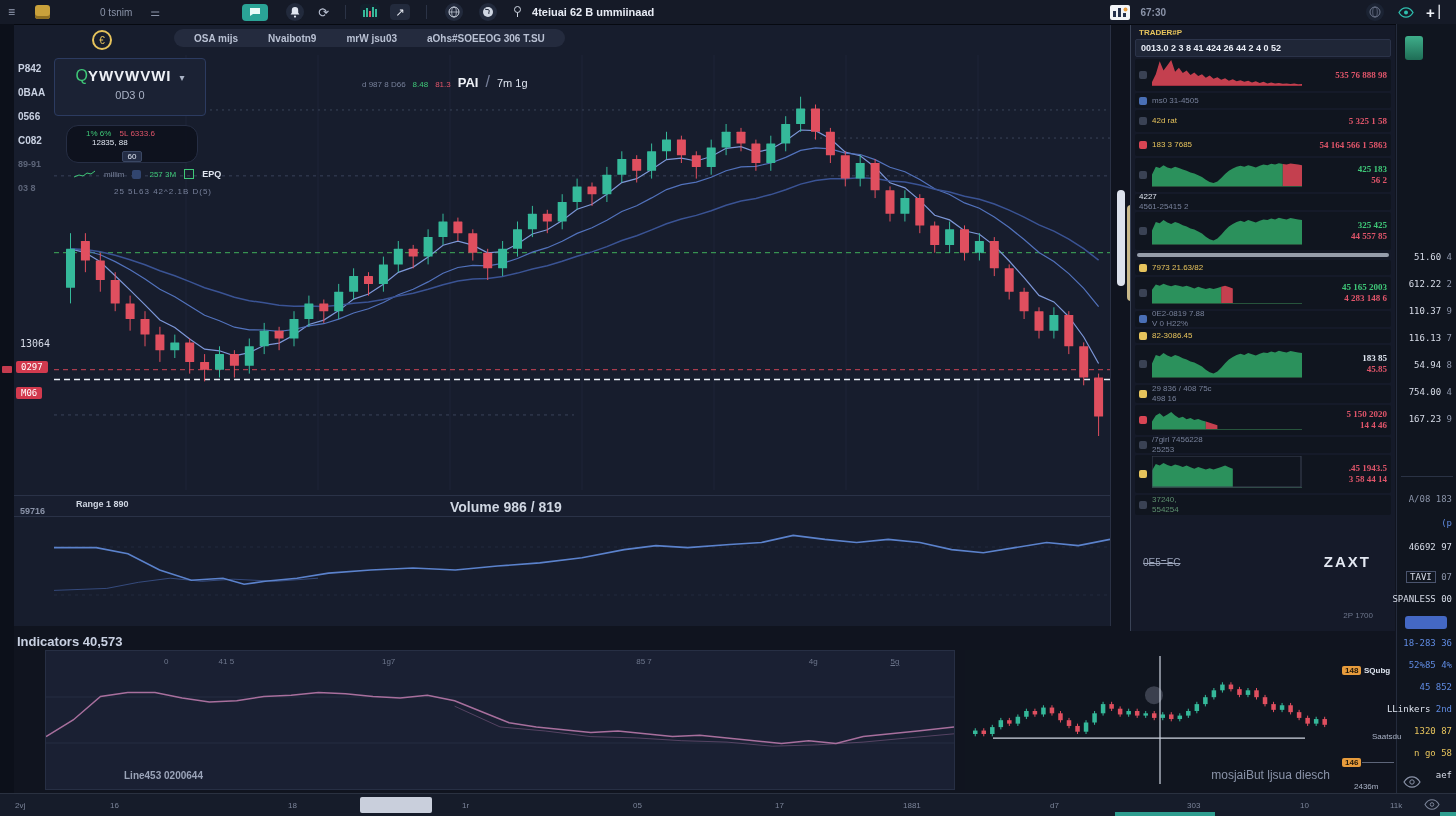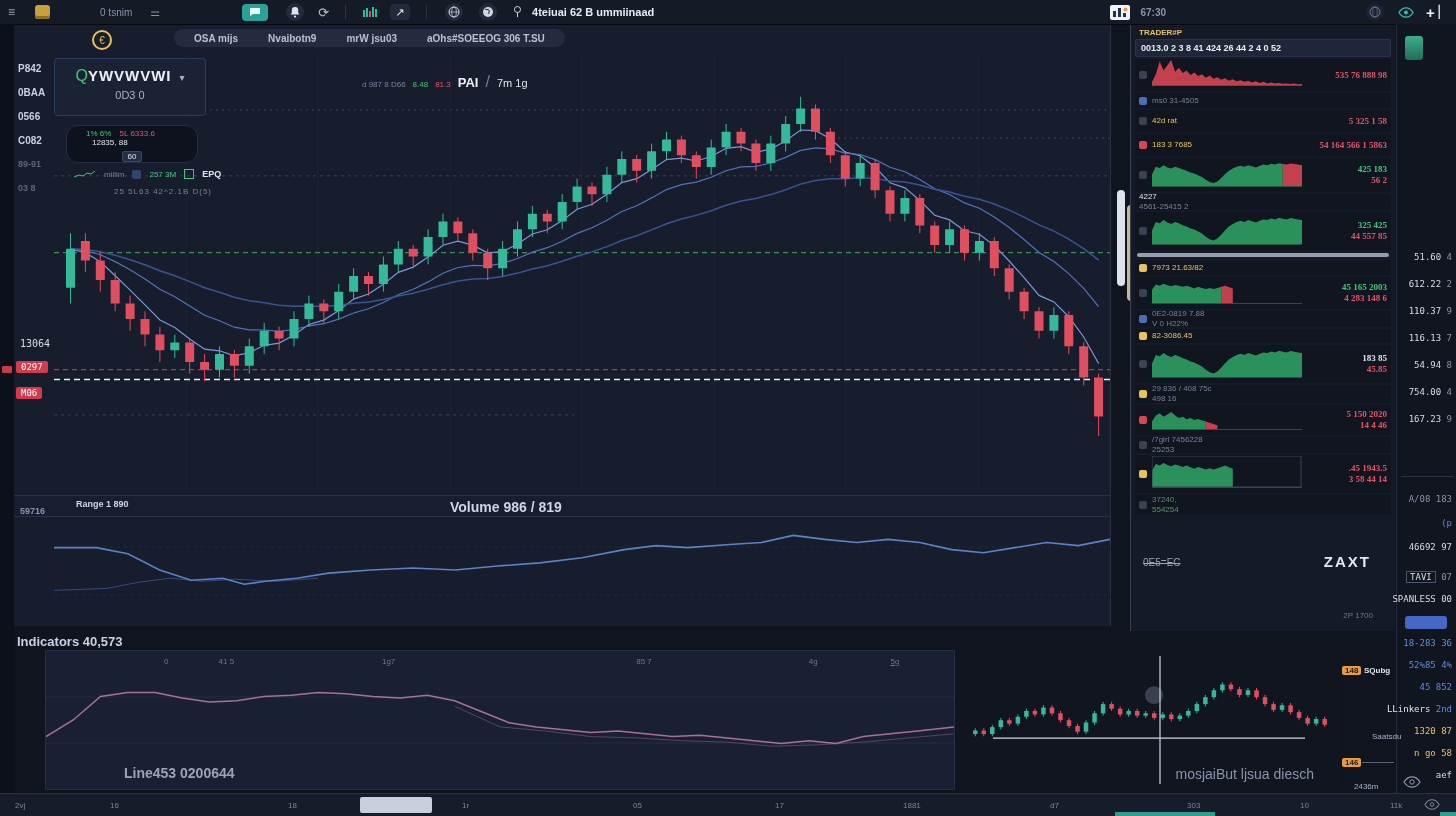--- a/index.html
+++ b/index.html
@@ -607,21 +607,21 @@
         <span class="tick" style="left: 590.2px; top: 6px;">85 7</span>
         <span class="tick" style="left: 762.72px; top: 6px;">4g</span>
         <span class="tick" style="left: 844.44px; top: 6px; text-decoration: underline;">5g</span>
       </div>
     <svg id="bl-svg" width="908" height="138">
         <line x1="0" y1="46" x2="908" y2="46" stroke="#242c42"></line>
         <line x1="0" y1="92" x2="908" y2="92" stroke="#242c42"></line>
         <polyline points="408.6,55.2 454.0,75.9 499.4,80.0 544.8,85.6 590.2,86.9 635.6,89.7 681.0,91.1 726.4,95.2 771.8,93.8 817.2,91.1 862.6,86.9 908.0,82.8" fill="none" stroke="#7d5a82" stroke-width="1" opacity="0.6"></polyline>
         <polyline points="0.0,85.6 27.2,69.0 54.5,45.5 81.7,41.4 109.0,41.4 136.2,46.9 163.4,51.1 190.7,49.7 217.9,45.5 245.2,44.2 272.4,41.4 299.6,42.8 326.9,45.5 354.1,46.9 381.4,44.2 408.6,49.7 435.8,60.7 463.1,71.8 490.3,75.9 517.6,78.7 544.8,81.4 572.0,80.0 599.3,82.8 626.5,85.6 653.8,84.2 681.0,86.9 708.2,89.7 735.5,92.5 762.7,89.7 790.0,92.5 817.2,85.6 844.4,82.8 871.7,80.0 908.0,75.9" fill="none" stroke="#a86f9d" stroke-width="1.5"></polyline>
       </svg>
-    <span class="abs" style="left:78px;bottom:8px;font-size:14px;font-weight:bold;color:#9aa3b8;">Line453 0200644</span>
+    <span class="abs" style="left:78px;bottom:8px;font-size:10px;font-weight:bold;color:#9aa3b8;">Line453 0200644</span>
   </div>
 
   <div id="br-panel">
     <svg id="br-svg" width="375" height="140">
         <line x1="10.25" y1="78.25" x2="10.25" y2="86.30000000000001" stroke="#35b99a" stroke-width="1"></line>
         <rect x="8" y="80.55000000000001" width="4.5" height="3.4499999999999886" fill="#35b99a"></rect>
         <line x1="18.772727272727273" y1="78.25" x2="18.772727272727273" y2="86.30000000000001" stroke="#e04f5f" stroke-width="1"></line>
         <rect x="16.522727272727273" y="80.55000000000001" width="4.5" height="3.4499999999999886" fill="#e04f5f"></rect>
         <line x1="27.295454545454547" y1="74.80000000000001" x2="27.295454545454547" y2="86.30000000000001" stroke="#35b99a" stroke-width="1"></line>
         <rect x="25.045454545454547" y="77.1" width="4.5" height="6.900000000000006" fill="#35b99a"></rect>
@@ -700,21 +700,21 @@
         <line x1="342.6363636363637" y1="65.60000000000001" x2="342.6363636363637" y2="75.95" stroke="#e04f5f" stroke-width="1"></line>
         <rect x="340.3863636363637" y="67.9" width="4.5" height="5.75" fill="#e04f5f"></rect>
         <line x1="351.15909090909093" y1="66.75" x2="351.15909090909093" y2="75.95" stroke="#35b99a" stroke-width="1"></line>
         <rect x="348.90909090909093" y="69.05000000000001" width="4.5" height="4.599999999999994" fill="#35b99a"></rect>
         <line x1="359.6818181818182" y1="66.75" x2="359.6818181818182" y2="77.1" stroke="#e04f5f" stroke-width="1"></line>
         <rect x="357.4318181818182" y="69.05000000000001" width="4.5" height="5.75" fill="#e04f5f"></rect>
         <circle cx="189" cy="45.2" r="9" fill="#8b93a5" opacity="0.35"></circle>
         <line x1="195" y1="6" x2="195" y2="134" stroke="#cfd6e2" stroke-width="1.2"></line>
         <line x1="28" y1="88.2" x2="340" y2="88.2" stroke="#cfd6e2" stroke-width="1.2"></line>
       </svg>
-    <span class="abs" style="right:26px;bottom:8px;font-size:14px;color:#8a93a8;">mosjaiBut ljsua diesch</span>
+    <span class="abs" style="right:10px;bottom:8px;font-size:12px;color:#8a93a8;">mosjaiBut ljsua diesch</span>
   </div>
 
   <div id="br-rail">
     <span class="rail-tag" style="top:16px;">148</span>
     <span class="rail-txt" style="left:24px;top:16px;font-weight:bold;color:#dfe5f0;">SQubg</span>
     <span class="rail-txt" style="left:14px;top:82px;margin-left:18px;">Saatsdu</span>
     <span class="rail-tag" style="top:108px;">146</span>
     <span class="abs" style="left:22px;top:112px;width:32px;height:1px;background:#5d6579;"></span>
     <span class="rail-txt" style="left:14px;top:132px;">2436m</span>
   </div>

